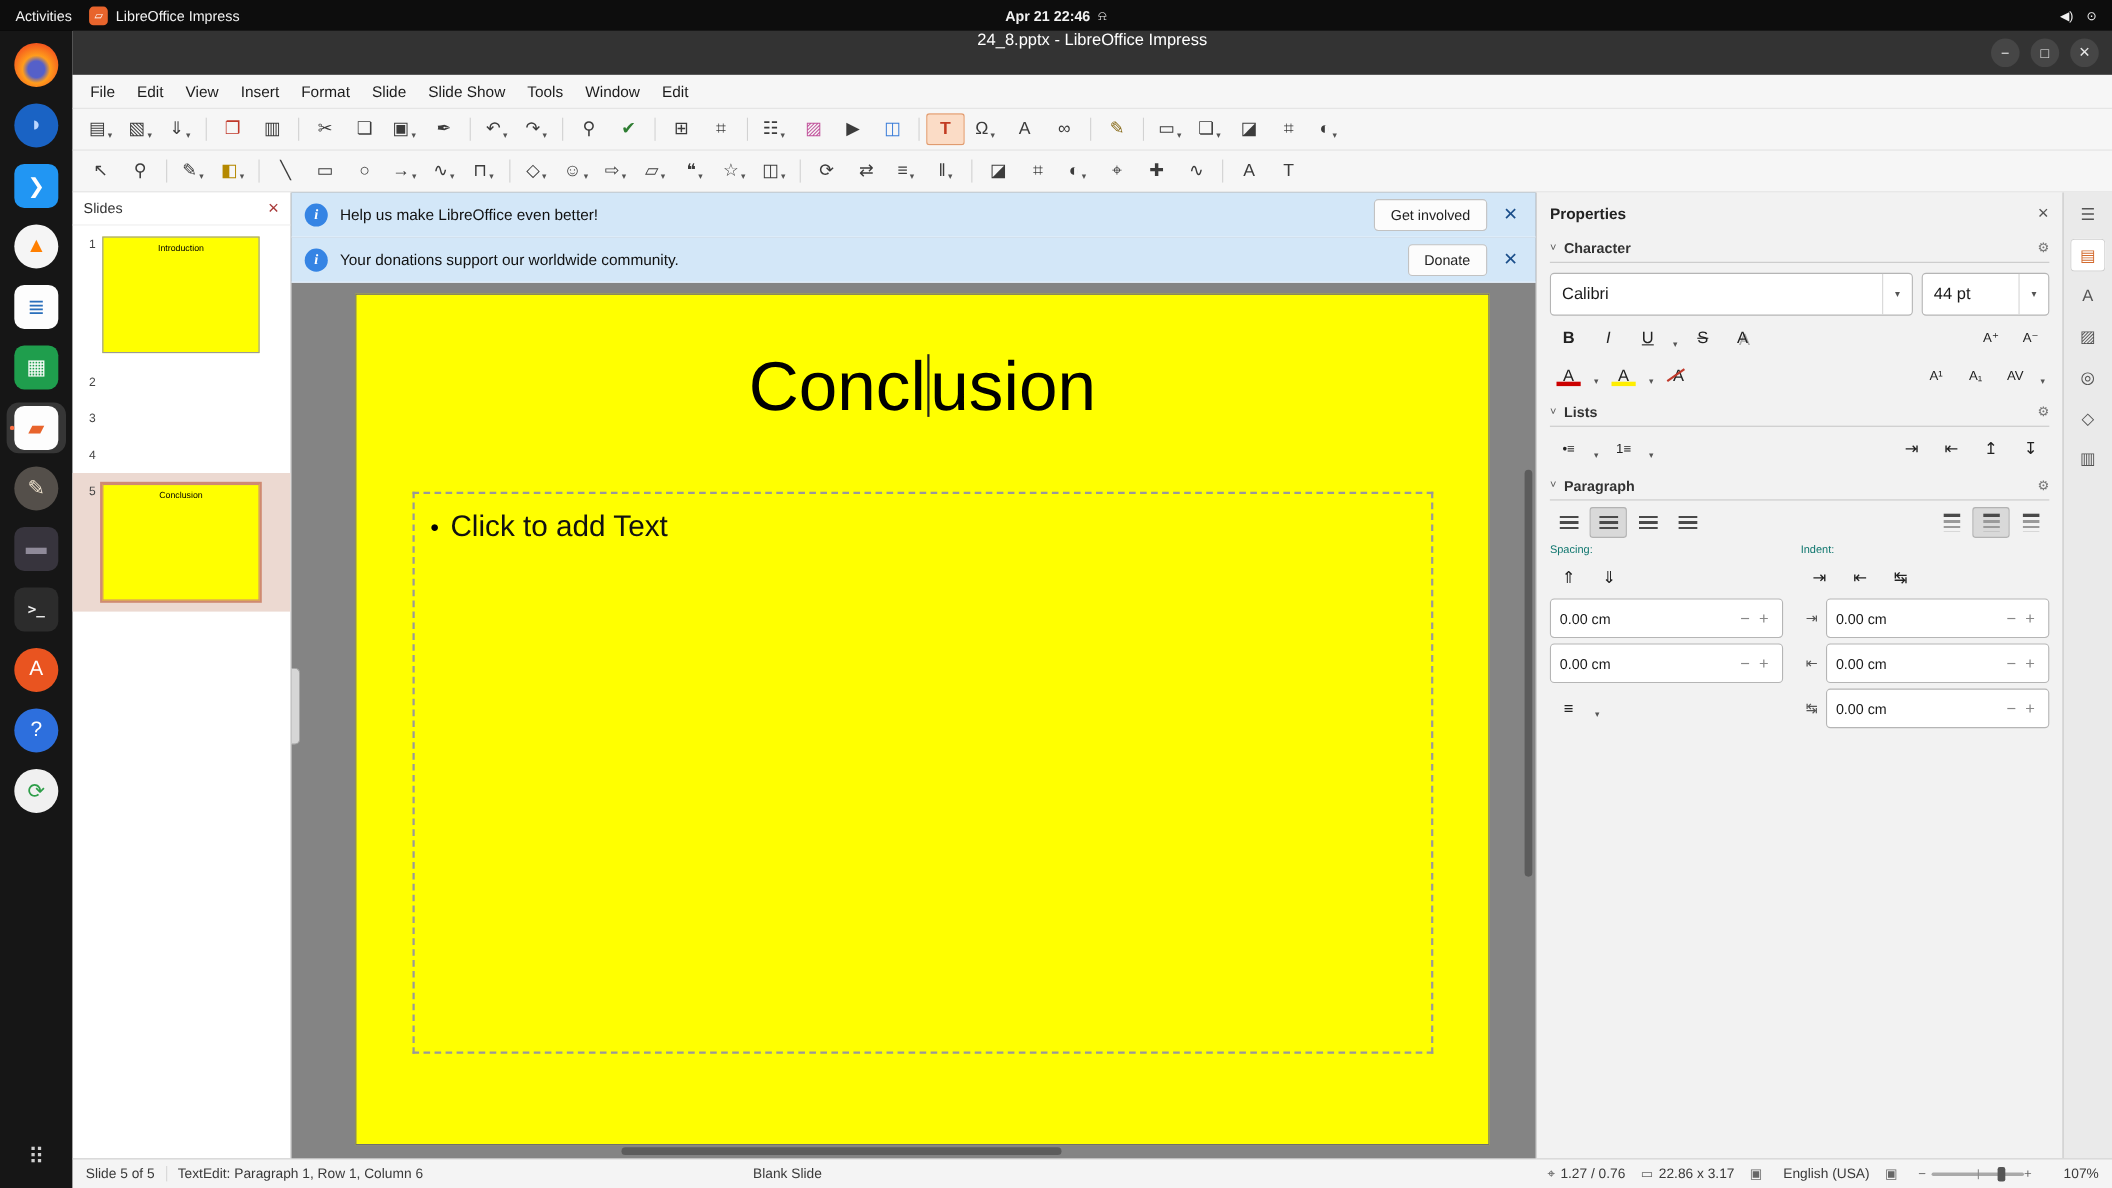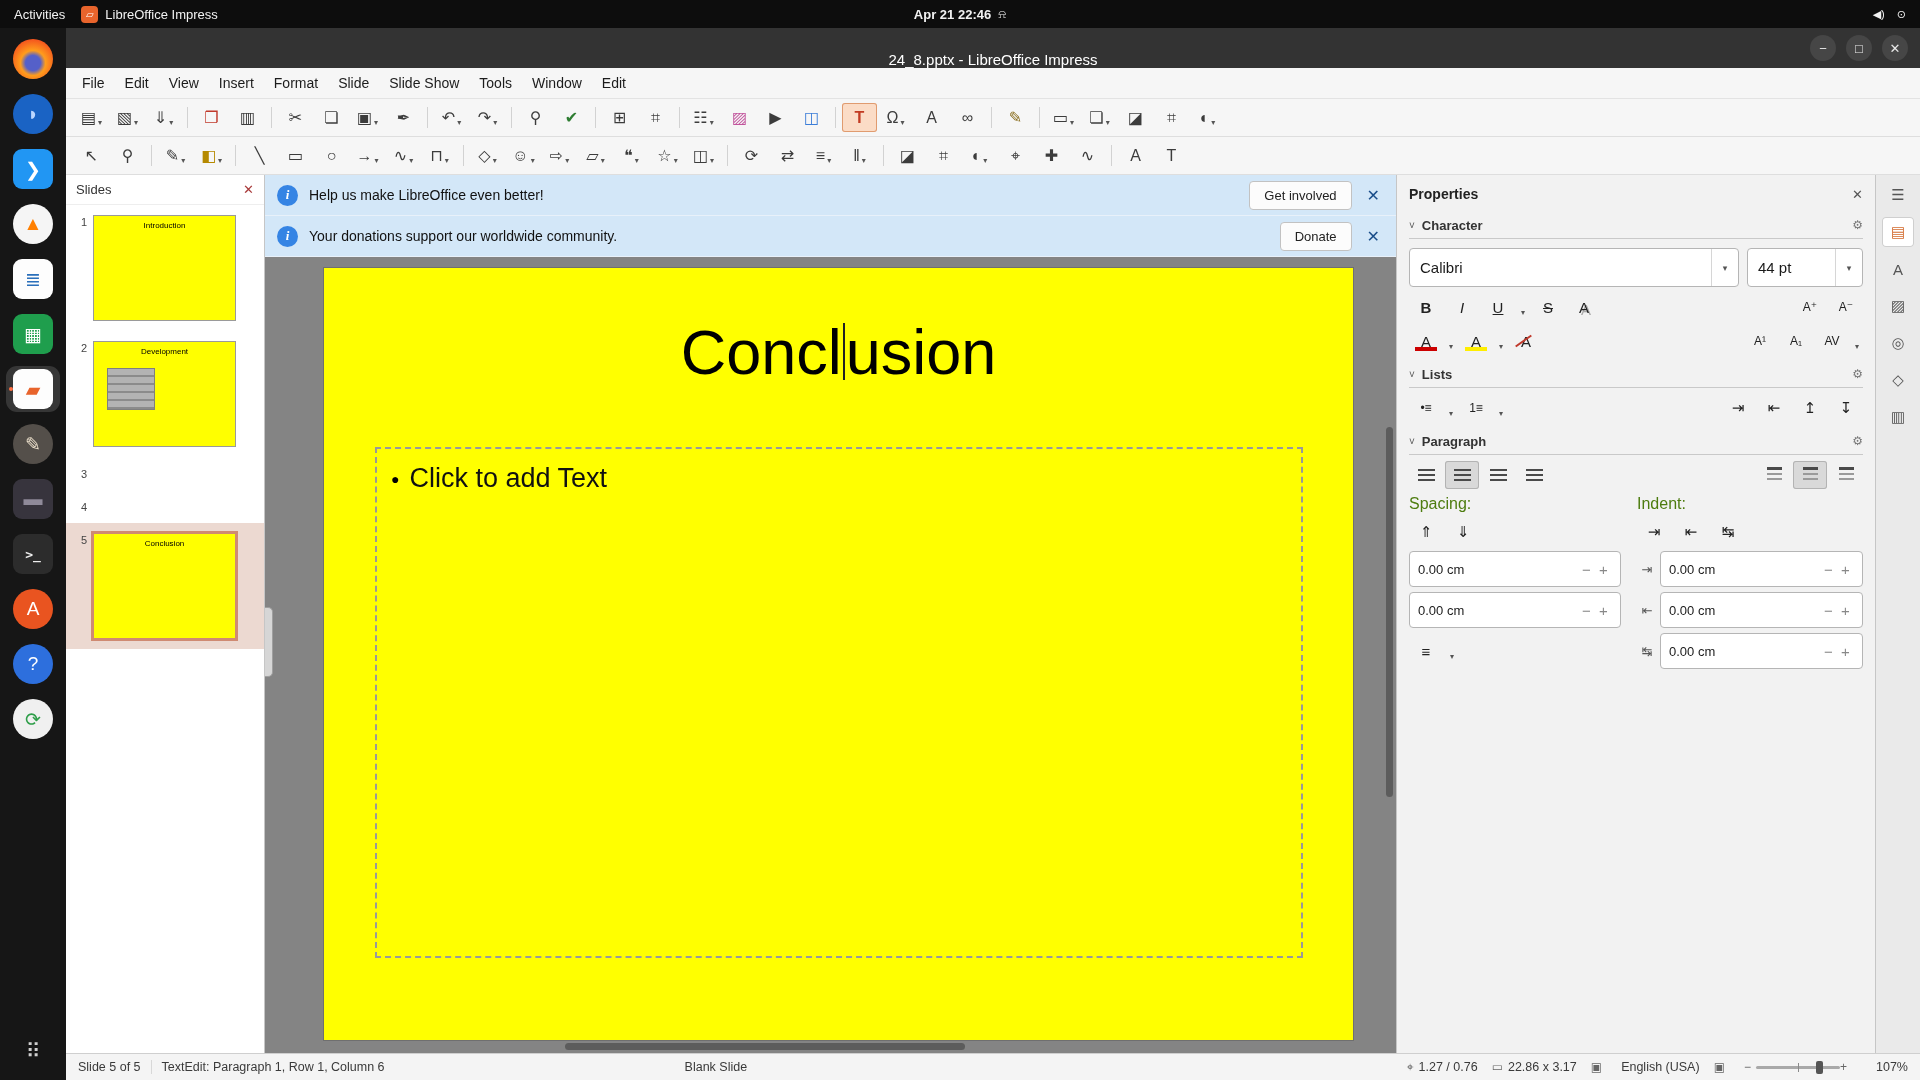--- a/index.html
+++ b/index.html
@@ -20,21 +20,21 @@
   .dock-item{width:54px;height:46px;display:flex;align-items:center;justify-content:center;position:relative;border-radius:11px}
   .dock-item.running{background:rgba(255,255,255,.14)}
   .dock-item.running::before{content:"";position:absolute;left:3px;top:50%;transform:translateY(-50%);width:4px;height:4px;border-radius:50%;background:#ff7043}
   .dock-ic{width:40px;height:40px;border-radius:9px;display:flex;align-items:center;justify-content:center;font-size:19px}
   .dock-item.round .dock-ic{border-radius:50%}
   .dock-item.mono .dock-ic{font-family:"DejaVu Sans Mono",monospace;font-size:13px;font-weight:700}
   .show-apps{margin-top:auto}
   .show-apps .dock-ic{font-size:20px;color:#cfcfcf}
   
   .window{flex:1;display:flex;flex-direction:column;min-width:0;background:#f6f6f6}
-  .titlebar{height:40px;background:#333;display:flex;align-items:flex-end;justify-content:center;position:relative;color:#fff;font-size:15px;flex:0 0 auto}
+  .titlebar{height:40px;background:#333;display:flex;align-items:flex-start;justify-content:center;position:relative;color:#fff;font-size:15px;flex:0 0 auto}
   .win-controls{position:absolute;right:12px;top:0;bottom:0;display:flex;align-items:center;gap:10px}
   .wc{width:26px;height:26px;border-radius:50%;background:#464646;color:#e8e8e8;display:flex;align-items:center;justify-content:center;font-size:13px}
   .menubar{height:30px;display:flex;align-items:center;padding:0 6px;background:#f6f6f6;border-bottom:1px solid #e3e3e3;font-size:14px;color:#1c1c1c;flex:0 0 auto}
   .menu-item{padding:3px 10px;border-radius:3px}
   .toolbar{height:37px;display:flex;align-items:center;padding:0 8px;background:#f6f6f6;border-bottom:1px solid #dedede;flex:0 0 auto;gap:1px}
   .tb-btn{height:29px;min-width:29px;padding:0 3px;border-radius:3px;display:flex;align-items:center;justify-content:center;color:#3c3c3c}
   .tb-btn .g{font-size:16px;line-height:1}
   .tb-btn .dd{font-size:8px;color:#555;margin-left:2px;margin-top:9px}
   .tb-btn.active{background:#fbdcc6;box-shadow:inset 0 0 0 1px #e09b6f}
   .tb-btn.active .g{font-weight:700}
@@ -100,21 +100,21 @@
   .sh{text-shadow:2px 2px 0 #aaa}
   .fc::after,.hl::after{content:"";position:absolute;left:6px;right:6px;bottom:4px;height:4px}
   .fc::after{background:#c00}
   .hl::after{background:#fe0}
   .clr::after{content:"";position:absolute;left:5px;top:13px;width:19px;height:2px;background:#c0392b;transform:rotate(-35deg)}
   .sm{font-size:12px}
   .grow{flex:1}
   .al-ic{width:17px;height:12px;background:repeating-linear-gradient(to bottom,#4a4a4a 0 2px,transparent 2px 5px)}
   .va-ic{width:15px;height:13px;border-top:3px solid #4a4a4a;background:repeating-linear-gradient(to bottom,transparent 0 3px,#9a9a9a 3px 5px)}
   .para-grid{display:grid;grid-template-columns:212px 1fr;column-gap:16px;align-items:center;margin:5px 0}
-  .lbl{font-size:16px;color:#4d7c0f}
+  .lbl{font-size:10px;color:#0f766e}
   .cell{display:flex;align-items:center;gap:3px}
   .spin{height:34px;flex:1;background:#fff;border:1px solid #b5b5b5;border-radius:4px;display:flex;align-items:center;padding:0 8px;font-size:13px;color:#1a1a1a}
   .spin .val{flex:1}
   .sp-btn{width:17px;text-align:center;color:#888;font-size:15px}
   .fld-ic{width:20px;text-align:center;color:#555;font-size:13px;flex:0 0 auto}
   
   .tabstrip{width:44px;background:#eaeaea;border-left:1px solid #c6c6c6;display:flex;flex-direction:column;align-items:center;gap:7px;padding-top:5px;flex:0 0 auto}
   .tab-ic{width:32px;height:30px;border-radius:4px;display:flex;align-items:center;justify-content:center;font-size:15px;color:#555}
   .tab-ic.active{background:#fff;box-shadow:inset 0 0 0 1px #cfcfcf}
   
@@ -506,24 +506,20 @@
             <span class="sp-close">✕</span>
           </div>
           <div class="thumb-row">
             <span class="thumb-num">1</span>
             <div class="thumb">
               <div class="thumb-title">Introduction</div>
             </div>
           </div>
           <div class="thumb-row">
             <span class="thumb-num">2</span>
-            <div class="thumb">
-              <div class="thumb-title">Development</div>
-              <div class="t-table"></div>
-            </div>
           </div>
           <div class="thumb-row">
             <span class="thumb-num">3</span>
           </div>
           <div class="thumb-row">
             <span class="thumb-num">4</span>
           </div>
           <div class="thumb-row selected">
             <span class="thumb-num">5</span>
             <div class="thumb">

